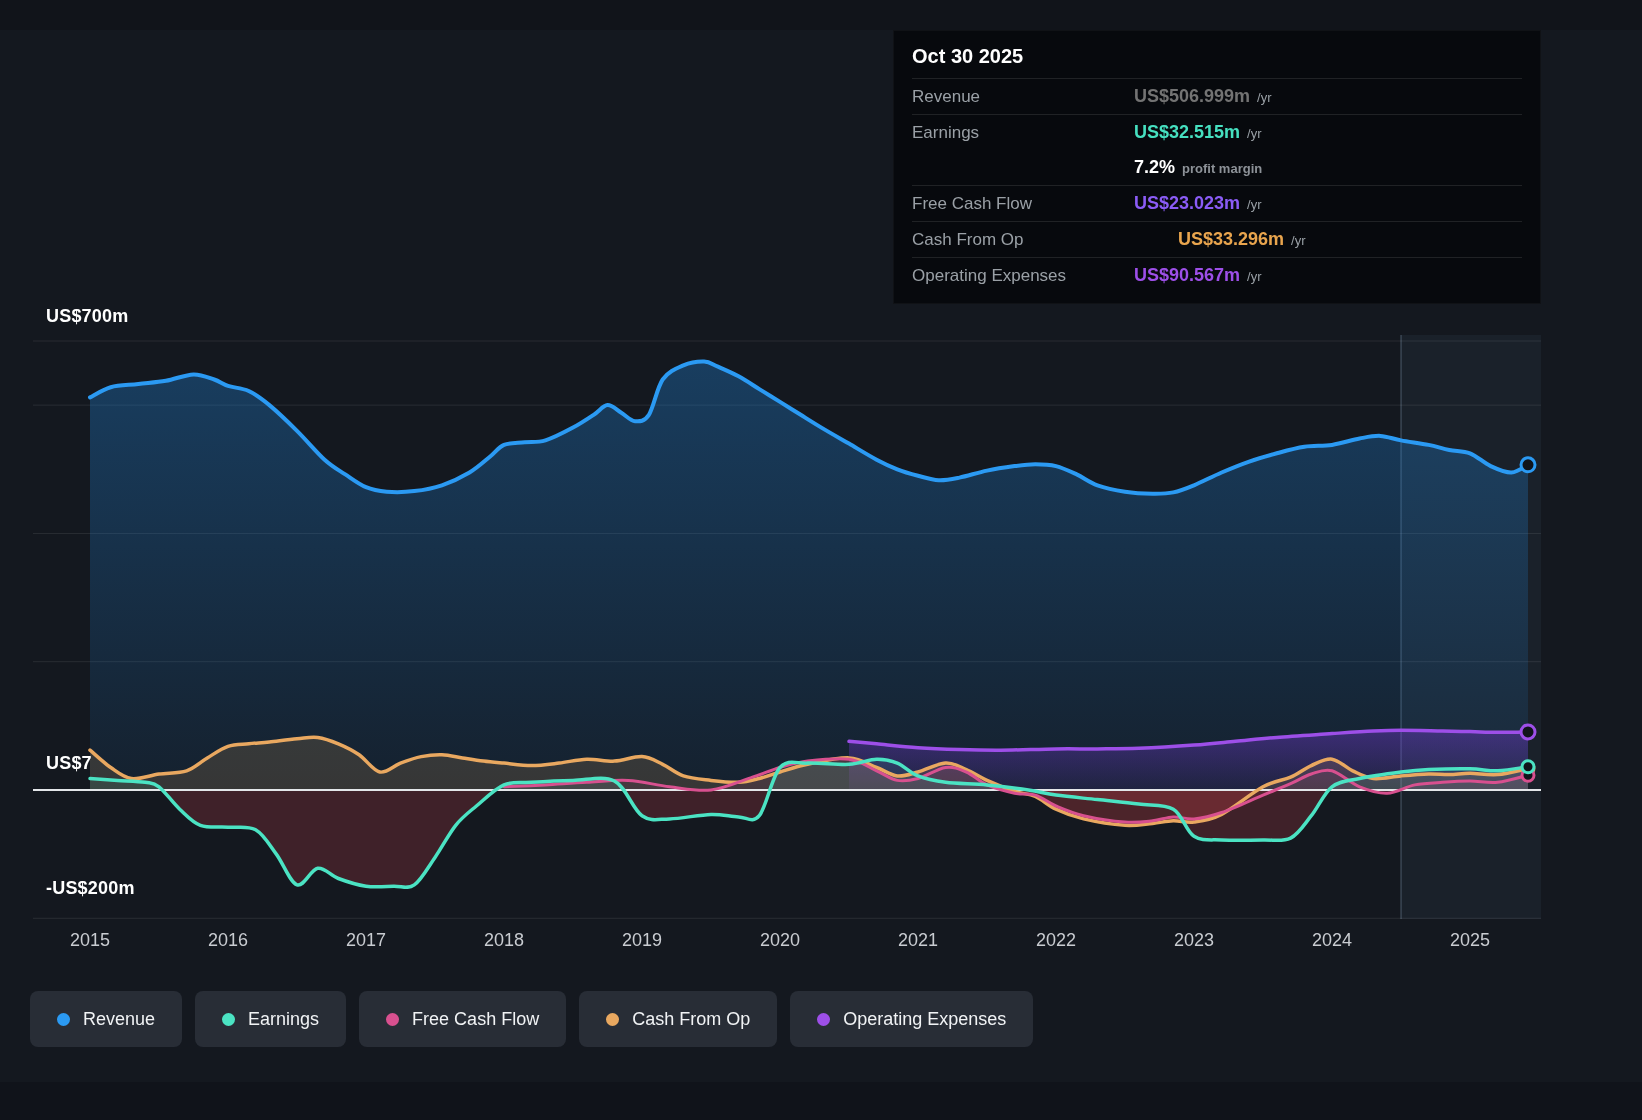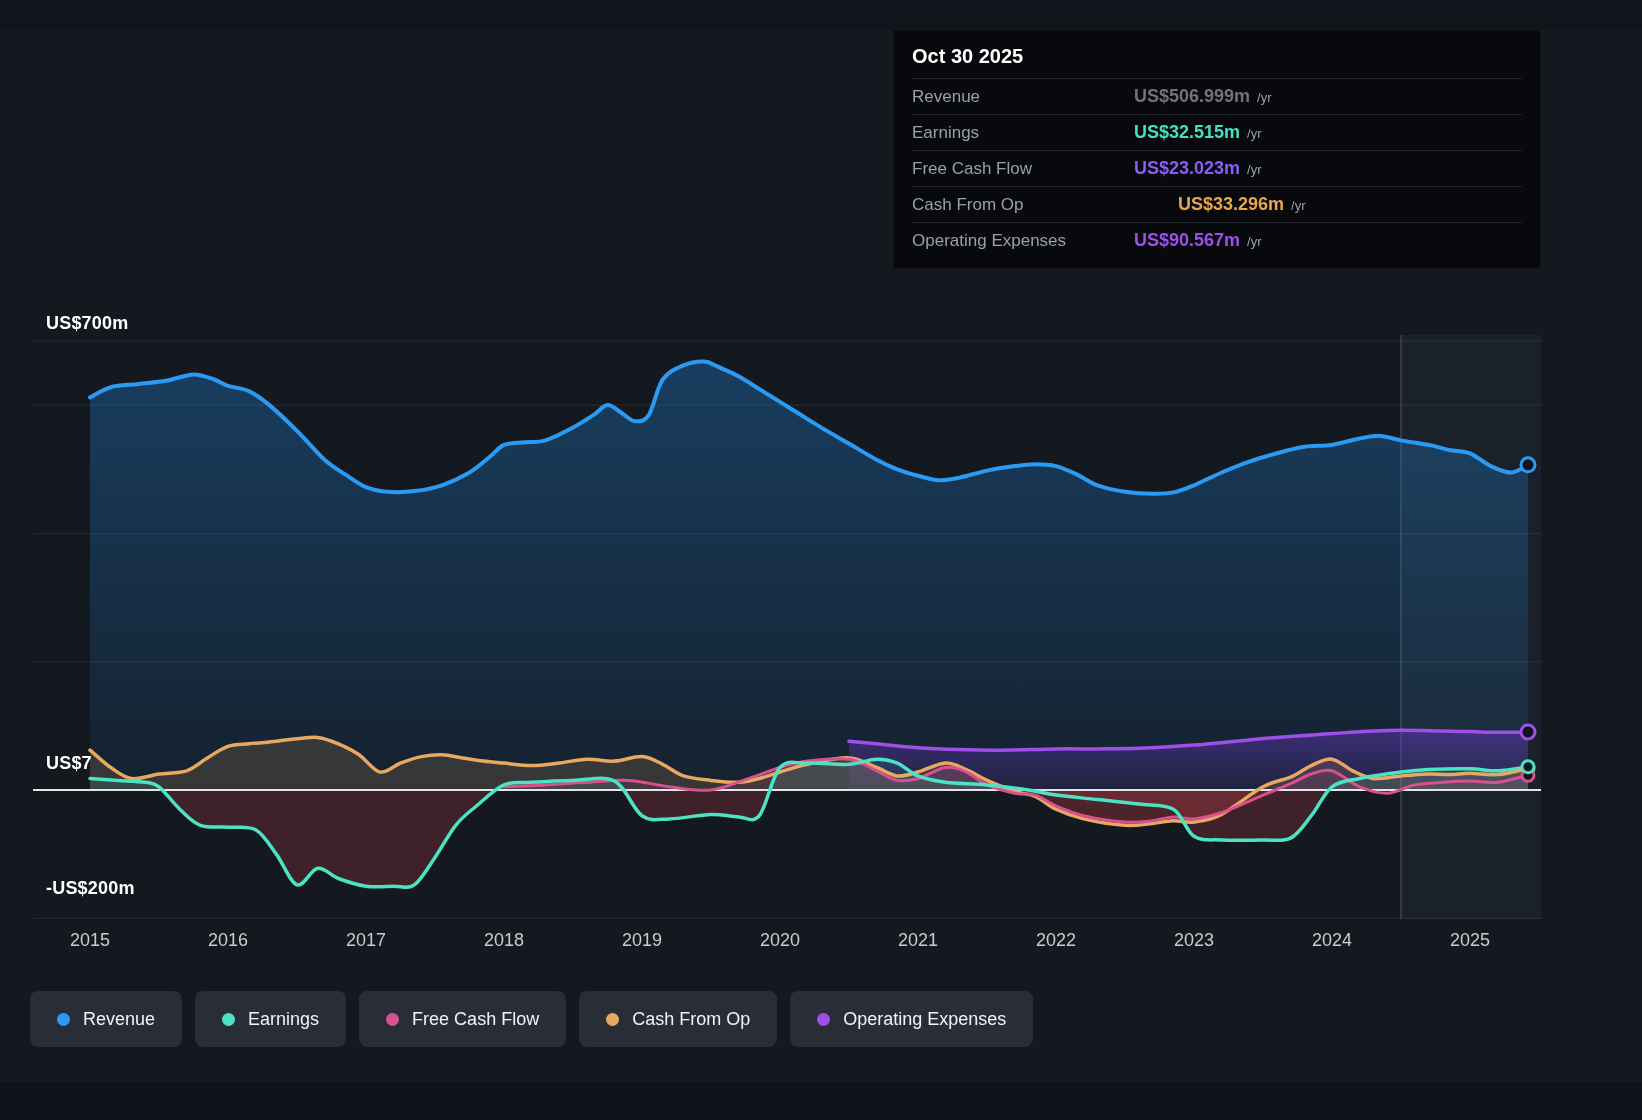--- a/index.html
+++ b/index.html
@@ -8,21 +8,21 @@
   .app {
     position:relative; width:1642px; height:1120px;
     background:#14181f; overflow:hidden;
   }
   .strip-top { position:absolute; left:0; top:0; width:100%; height:30px; background:#11141a; }
   .strip-bottom { position:absolute; left:0; bottom:0; width:100%; height:38px; background:#10131a; }
   #chart-layer { position:absolute; left:0; top:0; width:1642px; height:1120px;padding-left:28px; }
   #chart-svg { position:absolute; left:0; top:0; }
 
   .y-label { position:absolute; color:#ffffff; font-weight:700; font-size:18px; letter-spacing:.2px; }
-  .y-700 { left:46px; top:313px; }
+  .y-700 { left:46px; top:306px; }
   .y-0   { left:46px; top:753px; }
   .y-n200{ left:46px; top:878px; }
 
   
   .tooltip {
     position:absolute; left:893px; top:30px; width:648px;
     background:rgba(7,9,12,0.97); border:1px solid rgba(255,255,255,0.04);
     padding:14px 18px 10px 18px; color:#fff;
   }
   .tt-title { font-size:20px; font-weight:700; padding-bottom:10px; }
@@ -118,20 +118,25 @@
       <span class="tt-value" style="color: #737373;">US$506.999m</span>
       <span class="tt-suffix">/yr</span>
     </div>
 
     <div class="tt-row bt">
       <span class="tt-label">Earnings</span>
       <span class="tt-value" style="color: rgb(70, 224, 192);">US$32.515m</span>
       <span class="tt-suffix">/yr</span>
     </div>
 
+    <div class="tt-row">
+      <span class="tt-label"></span>
+      <span class="tt-value" style="color: rgb(255, 255, 255);">7.2%</span>
+      <span class="tt-suffix bold-gray">profit margin</span>
+    </div>
 
     <div class="tt-row bt">
       <span class="tt-label">Free Cash Flow</span>
       <span class="tt-value" style="color: #8b5cf6; text-align: right;">US$23.023m</span>
       <span class="tt-suffix">/yr</span>
     </div>
 
     <div class="tt-row bt">
       <span class="tt-label">Cash From Op</span>
       <span class="tt-value" style="color: rgb(233, 165, 78); margin-left: 44px;">US$33.296m</span>

